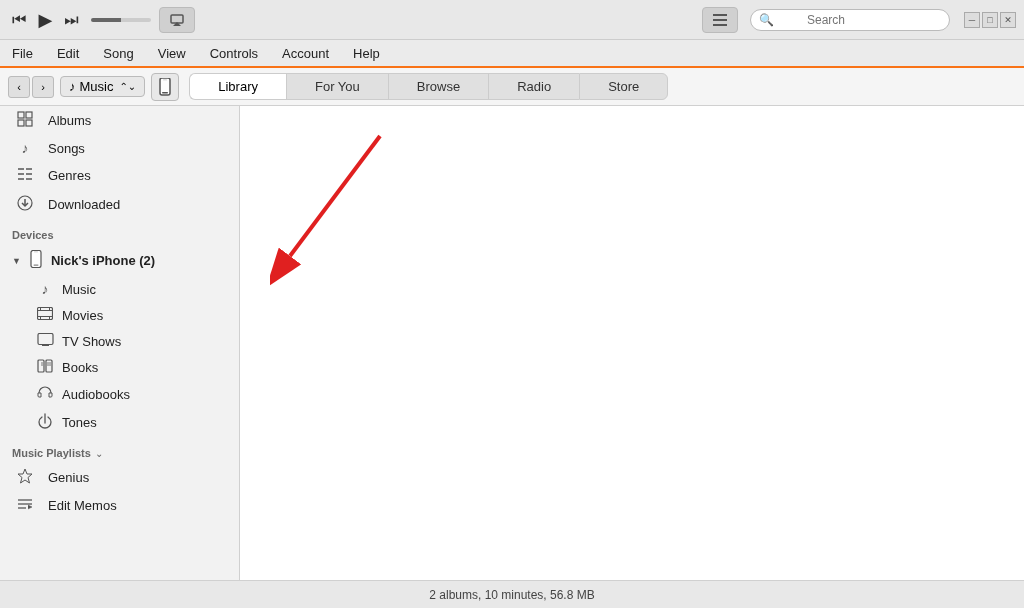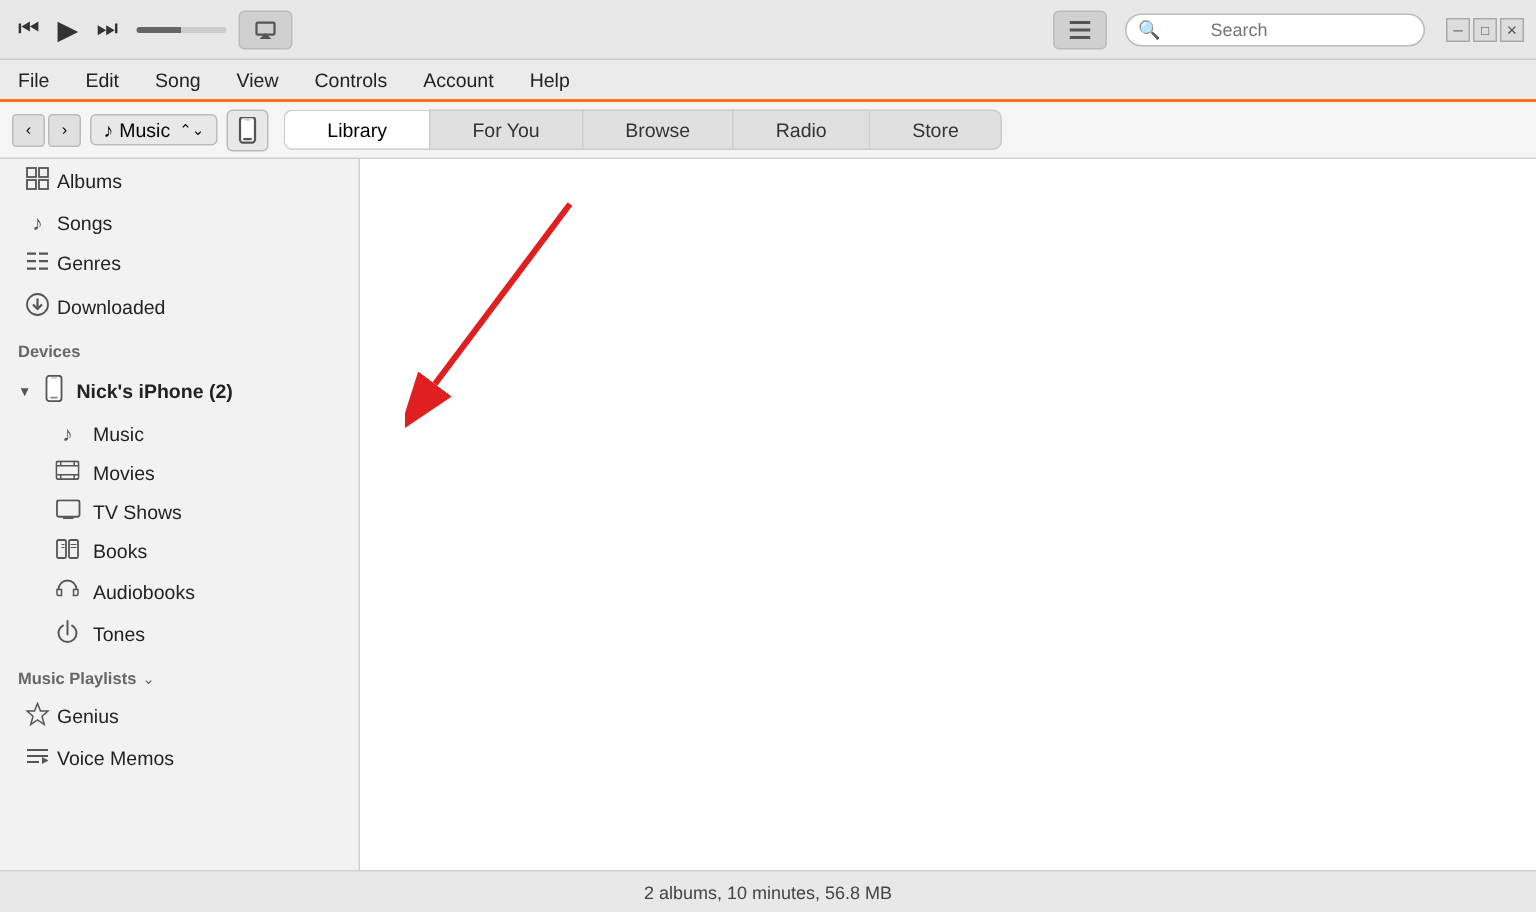--- a/index.html
+++ b/index.html
@@ -223,21 +223,21 @@
     }
     .sidebar-scroll::-webkit-scrollbar-thumb {
       background: #bbb;
       border-radius: 4px;
     }
     .sidebar-item {
       display: flex;
       align-items: center;
       padding: 5px 12px 5px 16px;
       cursor: pointer;
-      gap: 4px;
+      gap: 14px;
       font-size: 13px;
       color: #222;
     }
     .sidebar-icon {
       font-size: 14px;
       width: 18px;
       text-align: center;
       color: #555;
     }
     .sidebar-section-header {
@@ -521,21 +521,21 @@
       </div>
       <div class="sidebar-item">
         <span class="sidebar-icon">
           <svg width="16" height="14" viewBox="0 0 16 14">
               <line x1="1" y1="3" x2="15" y2="3" stroke="#555" stroke-width="1.3"></line>
               <line x1="1" y1="7" x2="15" y2="7" stroke="#555" stroke-width="1.3"></line>
               <line x1="1" y1="11" x2="9" y2="11" stroke="#555" stroke-width="1.3"></line>
               <polyline points="11,8 15,10 11,12" fill="#555" stroke="#555" stroke-width="0.5"></polyline>
             </svg>
         </span>
-        <span>Voice Memos</span>
+        <span>Edit Memos</span>
       </div>
 
     </div>
   </div>
 
   <div class="content-area">
 
     <svg class="red-arrow" width="120" height="160" viewBox="0 0 120 160">
 
       <defs>

